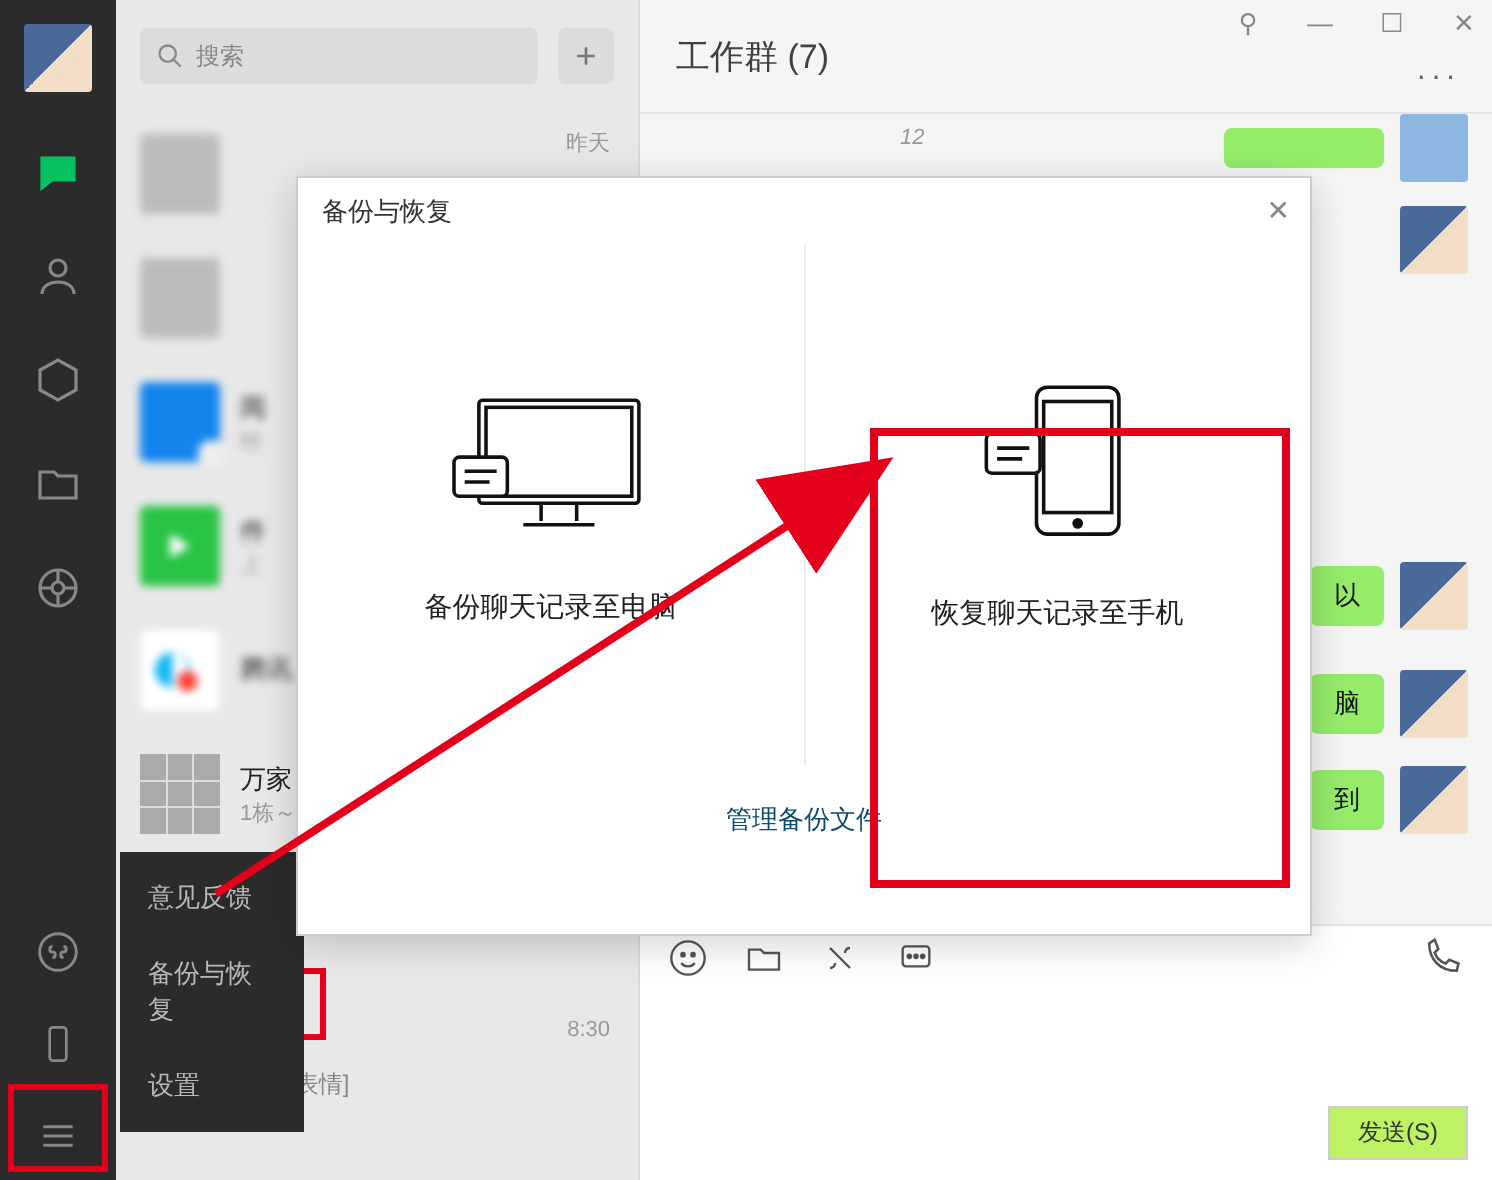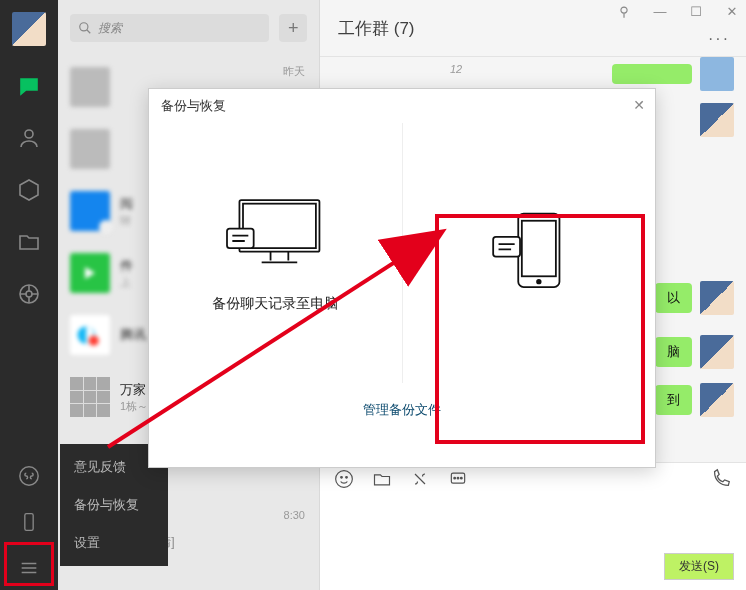--- a/index.html
+++ b/index.html
@@ -16,21 +16,21 @@
   .sb-icon svg { stroke:#888; fill:none; stroke-width:1.6; }
   .sb-icon.active svg { stroke:#07c160; fill:#07c160; }
   .sidebar-bottom { margin-top:auto; margin-bottom:10px; display:flex; flex-direction:column; align-items:center; gap:22px;}
   .sidebar-bottom svg{ stroke:#888; fill:none; stroke-width:1.6;}
 
   
   .chatlist {
     position:absolute; left:58px; top:0; width:262px; height:590px;
     background:#e8e8e8; border-right:1px solid #d9d9d9;
   }
-  .search-row{ height:56px; display:flex; align-items:center; padding:0 12px; gap:10px;font-style:italic;}
+  .search-row{ height:56px; display:flex; align-items:center; padding:0 12px; gap:10px;}
   .search-box{ flex:1; height:28px; background:#dcdcdc; border-radius:4px;
                display:flex; align-items:center; padding:0 8px; color:#888; font-size:12px;}
   .search-box svg{ stroke:#888; fill:none; stroke-width:2; margin-right:6px;}
   .add-btn{ width:28px; height:28px; background:#dcdcdc; border-radius:4px;
             display:flex; align-items:center; justify-content:center; color:#777; font-size:18px;}
   .clist{ position:absolute; top:56px; left:0; right:0; bottom:0; overflow:hidden;}
   .citem{ height:62px; display:flex; align-items:center; padding:0 12px; filter: blur(2px); }
   .citem.noblur{ filter:none; }
   .cimg{ width:40px; height:40px; border-radius:3px; background:#bbb; flex-shrink:0; margin-right:10px;}
   .c1{ background:#1485ee!important; position:relative;}
@@ -41,21 +41,21 @@
   .c3 svg{stroke:none;}
   .c4{ background:#ddd; display:grid; grid-template-columns:1fr 1fr 1fr; grid-template-rows:1fr 1fr 1fr; gap:1px;}
   .c4 span{background:#aaa;}
   .ctxt{ flex:1; overflow:hidden;}
   .ctitle{ font-size:13px; color:#222;}
   .csub{ font-size:11px; color:#999;}
   .yesterday{ position:absolute; right:14px; top:8px; font-size:11px; color:#999;}
 
   
   .more-menu{
-    position:absolute; left:60px; bottom:24px; width:108px; background:#2b2b2b;
+    position:absolute; left:60px; bottom:24px; width:92px; background:#2b2b2b;
     display:flex; flex-direction:column; padding:4px 0; z-index:30;
   }
   .more-menu div{ color:#b8b8b8; font-size:13px; padding:10px 14px;}
   .hl-menu{ position:absolute; border:3px solid #e3001b;}
   .hl1{ left:63px; bottom:70px; width:100px; height:36px;}
   .hl2{ left:4px; bottom:4px; width:50px; height:44px;}
 
   
   .main{ position:absolute; left:320px; top:0; right:0; height:590px; background:#f5f5f5;}
   .winctrl{ position:absolute; top:4px; right:6px; display:flex; gap:20px; color:#888; font-size:13px;}
@@ -319,20 +319,21 @@
       <div class="dlg-cap">备份聊天记录至电脑</div>
     </div>
     <div class="dlg-col">
       <svg width="90" height="86" viewBox="0 0 100 96" fill="none" stroke="#111" stroke-width="2">
         <rect x="38" y="4" width="46" height="82" rx="6"></rect>
         <rect x="42" y="12" width="38" height="62"></rect>
         <circle cx="61" cy="80" r="2" fill="#111"></circle>
         <rect x="10" y="30" width="30" height="22" rx="3" fill="#fff"></rect>
         <path d="M16 38h18M16 44h14"></path>
       </svg>
+      <div class="dlg-cap">恢复聊天记录至手机</div>
     </div>
   </div>
   <div class="dlg-link">管理备份文件</div>
   <div class="hl-opt"></div>
 </div>
 
 <svg class="arrow" viewBox="0 0 360 240">
   <defs>
       <marker id="ah" markerWidth="16" markerHeight="14" refX="14" refY="7" orient="auto">
     <polygon points="0,0 16,7 0,14" fill="#e3001b"></polygon>

